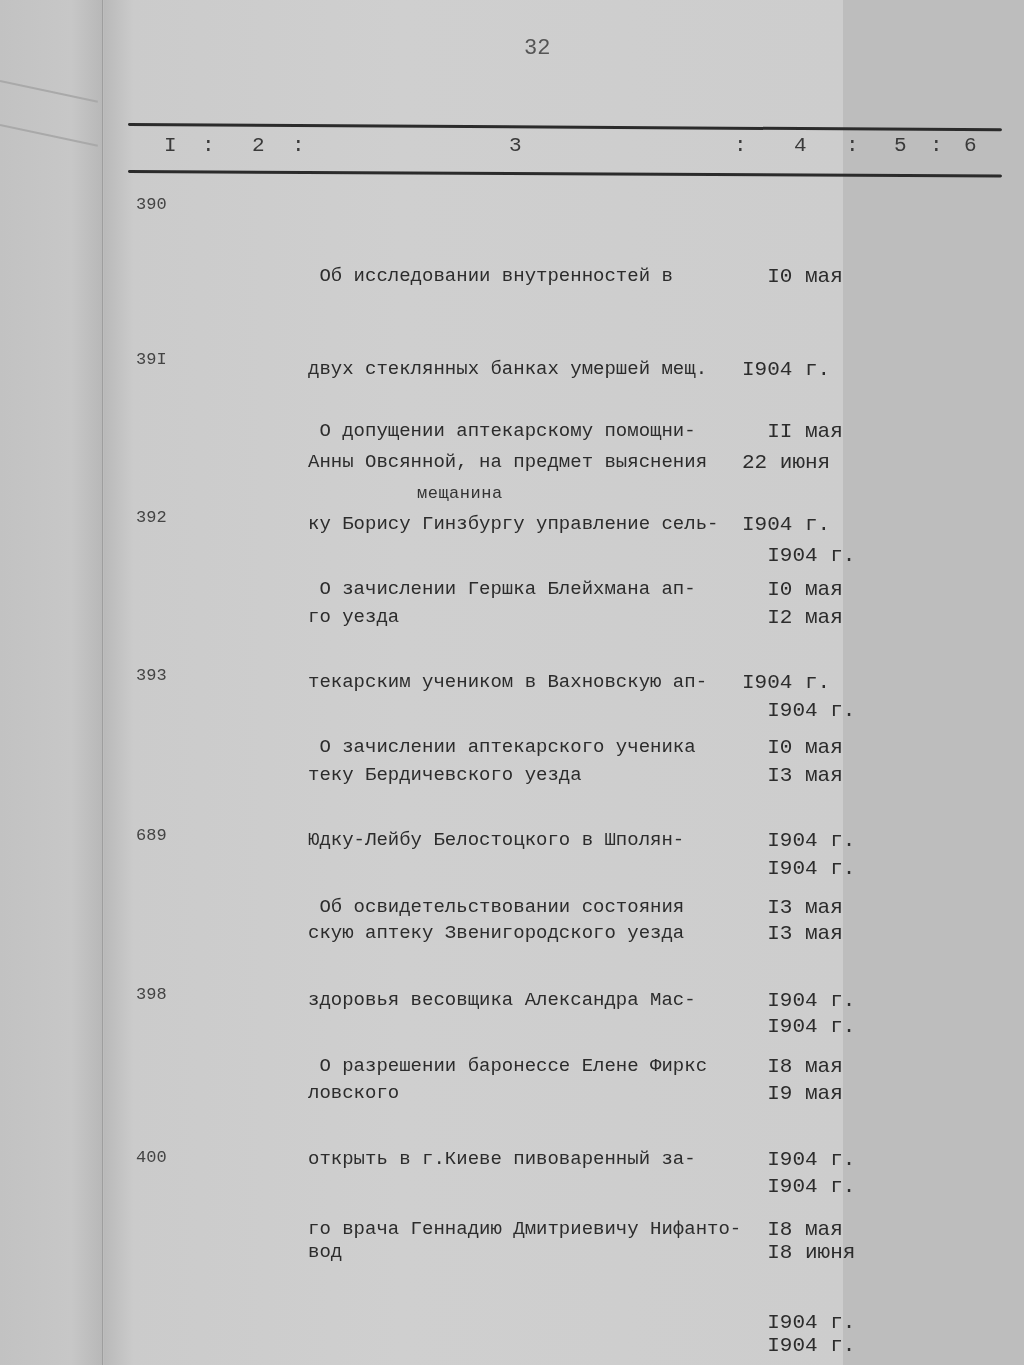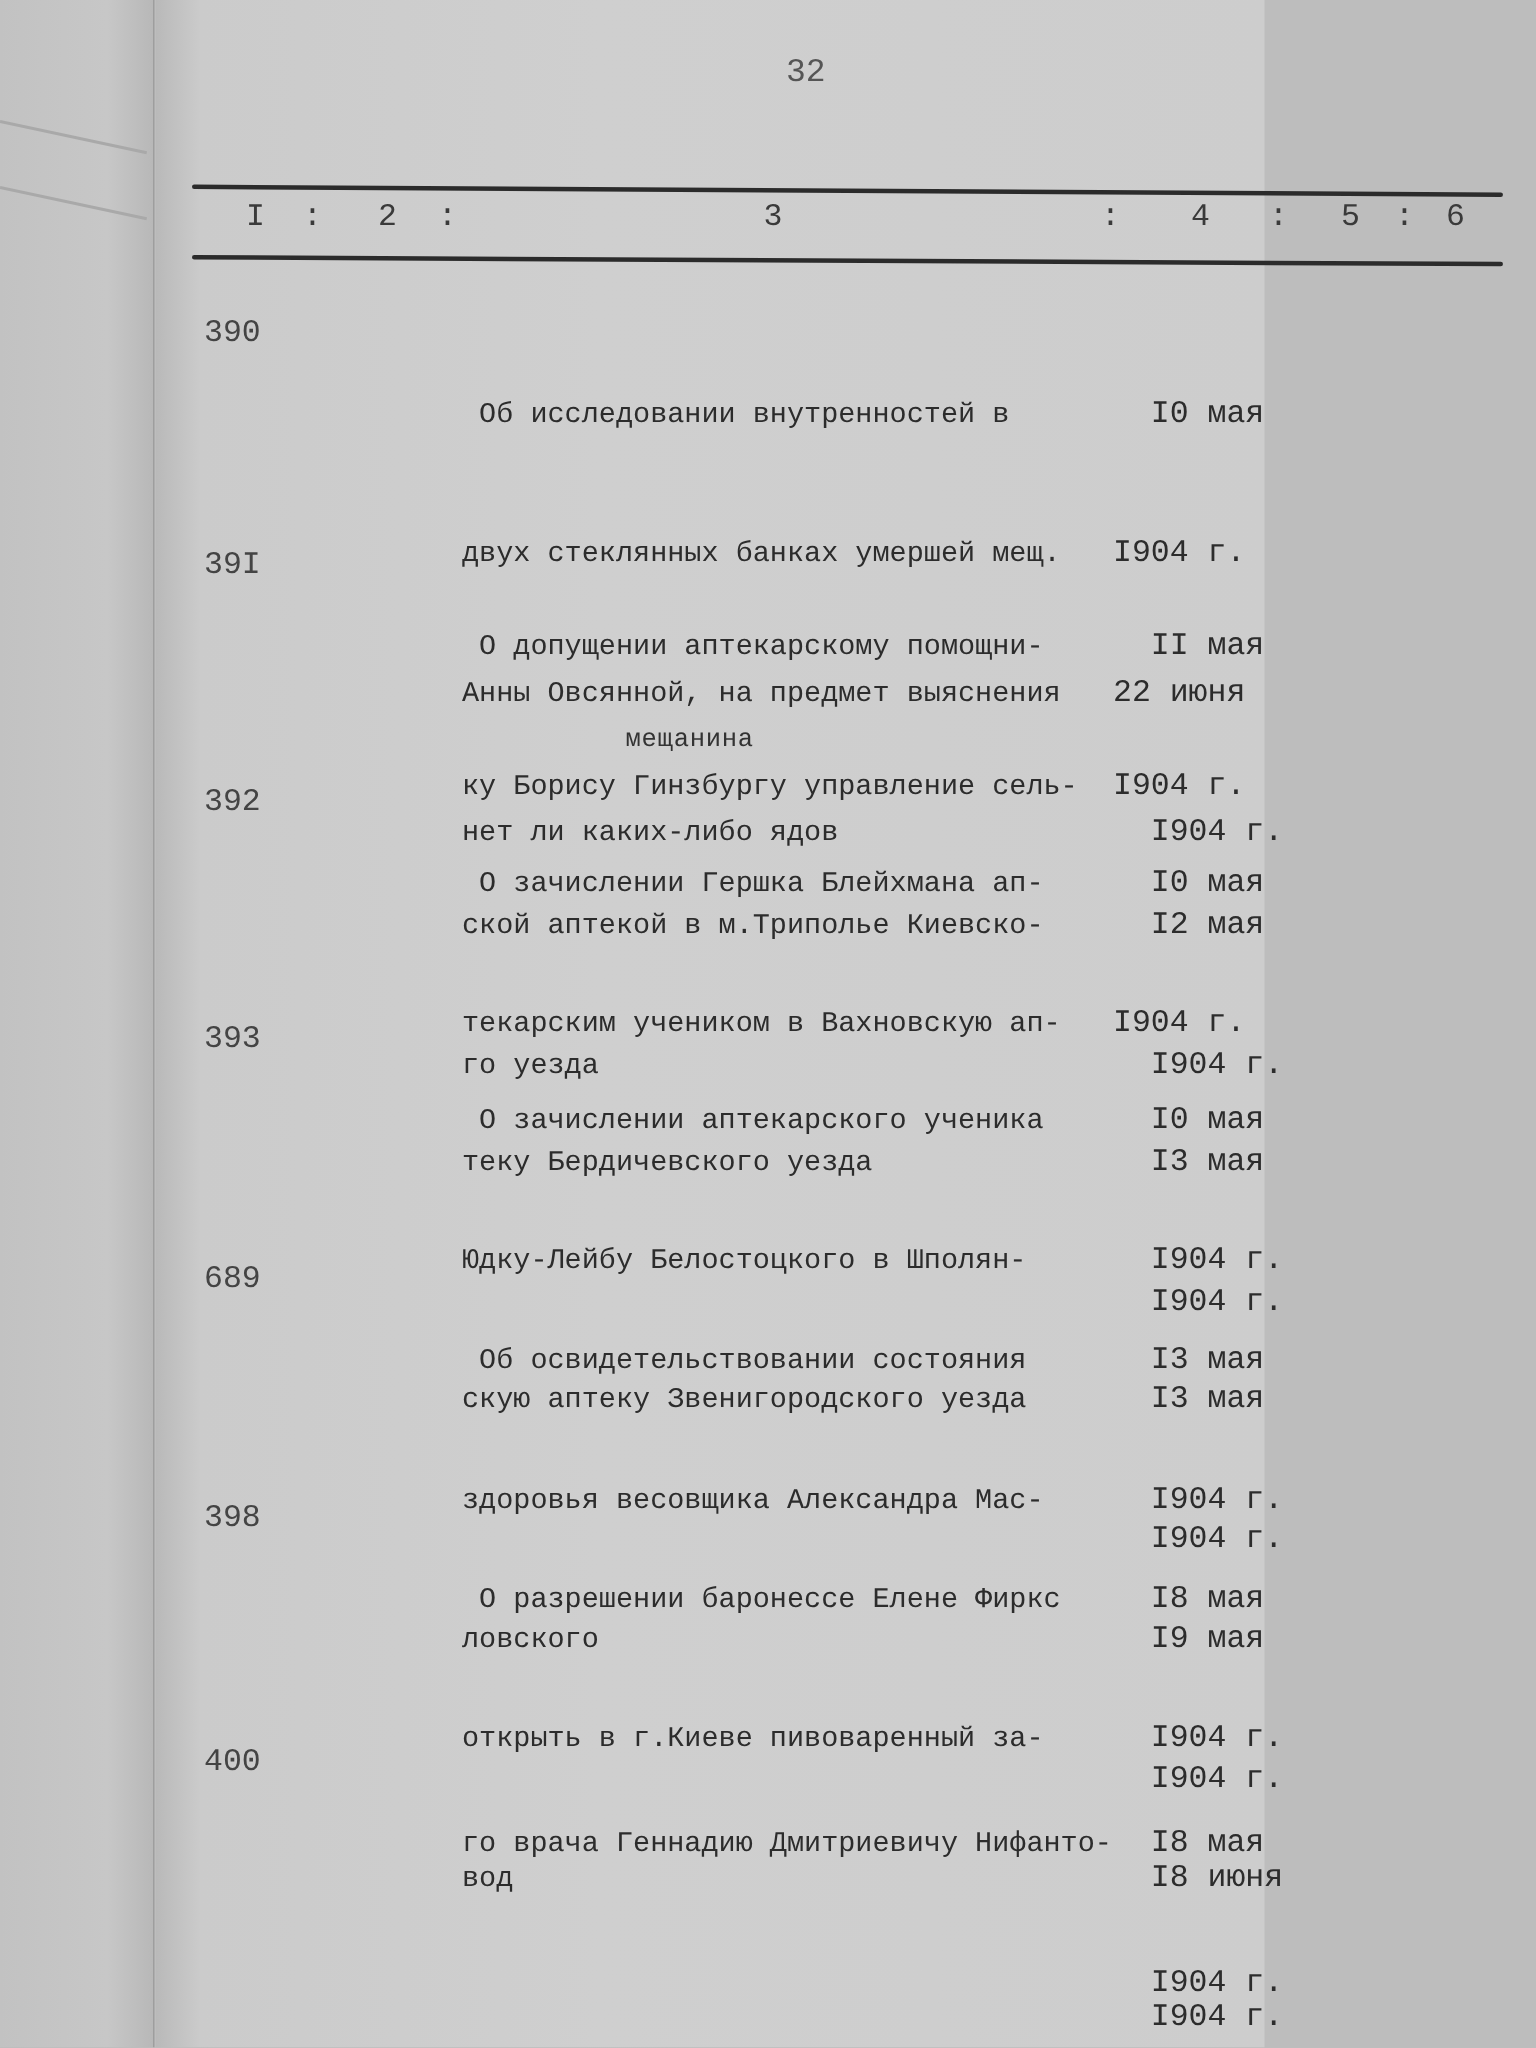--- a/index.html
+++ b/index.html
@@ -67,22 +67,22 @@
     }
     .header-cols span { position: absolute; }
     .entry {
       position: absolute;
       left: 0;
       width: 920px;
     }
     .entry-num {
       position: absolute;
       left: 32px;
-      top: 16px;
-      font-size: 21px;
+      top: 0;
+      font-size: 17px;
       color: #444;
     }
     .entry-note {
       position: absolute;
       left: 313px;
       top: -24px;
       font-size: 17px;
       color: #333;
       letter-spacing: 0.5px;
     }
@@ -134,36 +134,34 @@
     <span style="left:860px">6</span>
   </div>
   <div class="header-rule bottom"></div>
 
   <div class="entry" style="top:195px">
     <div class="entry-num">390</div>
     <div class="entry-text">
       <span class="line"> Об исследовании внутренностей в</span>
       <span class="line">двух стеклянных банках умершей мещ.</span>
       <span class="line">Анны Овсянной, на предмет выяснения</span>
-      <span class="line">нет ли каких-либо ядов</span>
     </div>
     <div class="entry-dates">
       <span class="line">  I0 мая</span>
       <span class="line">I904 г.</span>
       <span class="line">22 июня</span>
       <span class="line">  I904 г.</span>
     </div>
   </div>
 
   <div class="entry" style="top:350px">
     <div class="entry-num">39I</div>
     <div class="entry-text">
       <span class="line"> О допущении аптекарскому помощни-</span>
       <span class="line">ку Борису Гинзбургу управление сель-</span>
-      <span class="line">ской аптекой в м.Триполье Киевско-</span>
       <span class="line">го уезда</span>
     </div>
     <div class="entry-dates">
       <span class="line">  II мая</span>
       <span class="line">I904 г.</span>
       <span class="line">  I2 мая</span>
       <span class="line">  I904 г.</span>
     </div>
   </div>
 

